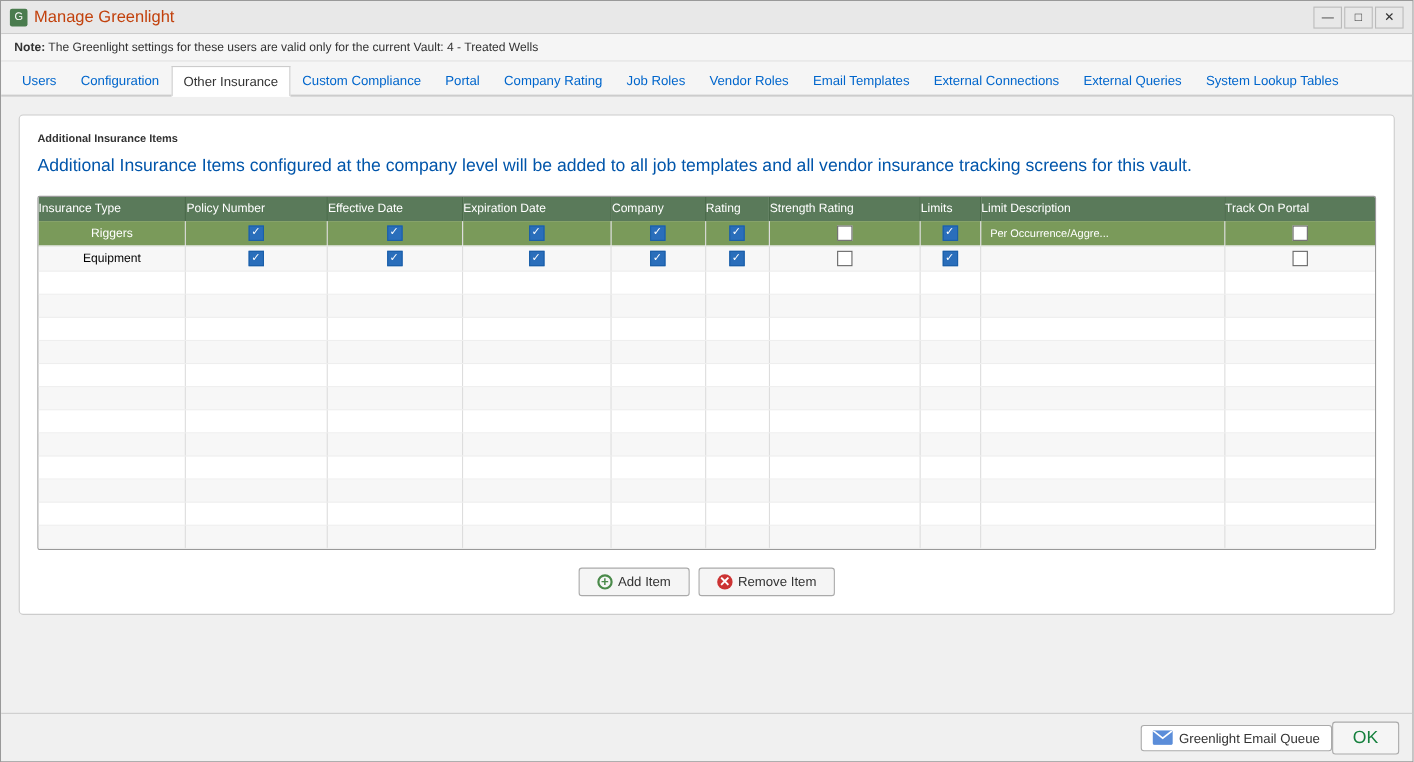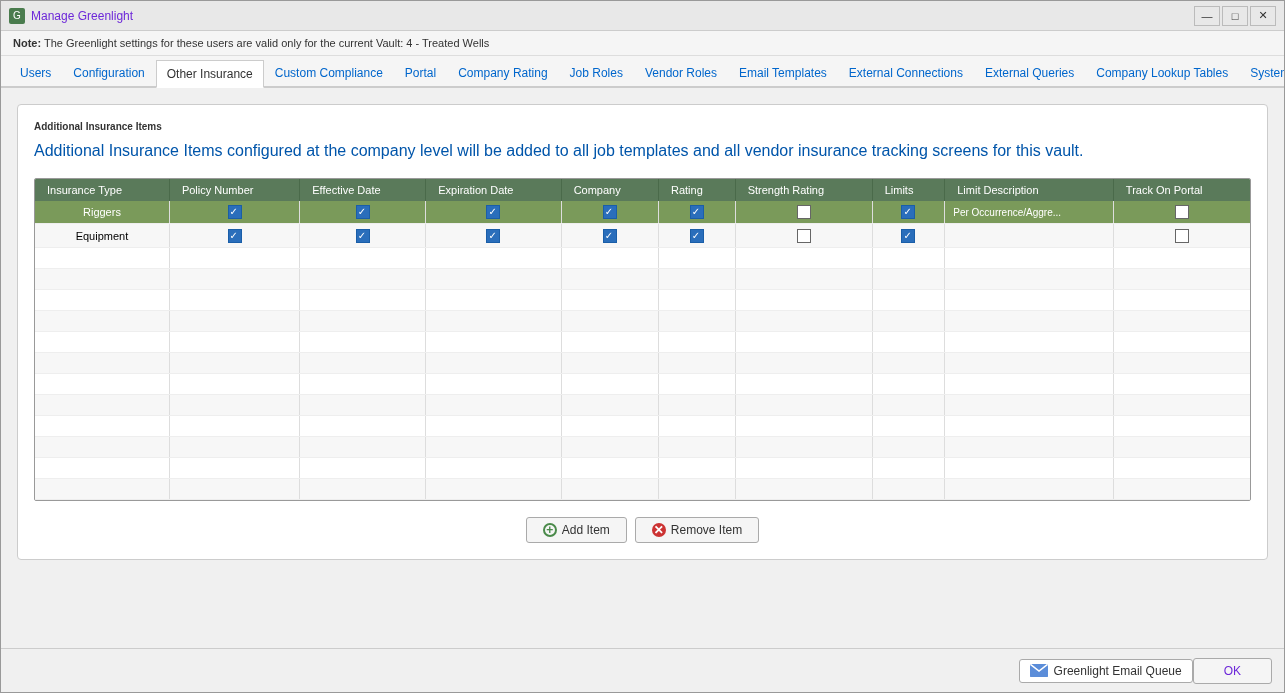--- a/index.html
+++ b/index.html
@@ -32,22 +32,22 @@
       background: #4a7c4e;
       border-radius: 2px;
       display: flex;
       align-items: center;
       justify-content: center;
       color: white;
       font-size: 10px;
     }
     .title-bar-title {
       flex: 1;
-      font-size: 12px;
-      color: #6d28d9;
+      font-size: 15px;
+      color: #c2410c;
     }
     .title-bar-controls {
       display: flex;
       gap: 2px;
     }
     .title-bar-btn {
       width: 26px;
       height: 20px;
       background: #e8e8e8;
       border: 1px solid #bbb;
@@ -145,21 +145,21 @@
       border-collapse: collapse;
       font-size: 11px;
     }
 
     .insurance-table thead tr {
       background: #5a7a5a;
       color: white;
     }
 
     .insurance-table thead th {
-      padding: 5px 12px;
+      padding: 5px 0;
       text-align: left;
       font-weight: normal;
       border-right: 1px solid #4a6a4a;
       white-space: nowrap;
     }
 
     .insurance-table thead th:last-child {
       border-right: none;
     }
 
@@ -292,24 +292,24 @@
       color: #333;
       display: flex;
       align-items: center;
       gap: 6px;
     }
 
     .ok-btn {
       border: 1px solid #aaa;
       border-radius: 3px;
       background: #f5f5f5;
-      padding: 5px 30px;
+      padding: 5px 18px;
       cursor: pointer;
-      font-size: 12px;
-      color: #6d28d9;
+      font-size: 16px;
+      color: #15803d;
     }
   </style>
 </head>
 <body>
 
 <div class="title-bar">
   <div class="title-bar-icon">
     <span>G</span>
   </div>
   <span class="title-bar-title">Manage Greenlight</span>
@@ -330,21 +330,20 @@
     <div class="tab">Configuration</div>
     <div class="tab active">Other Insurance</div>
     <div class="tab">Custom Compliance</div>
     <div class="tab">Portal</div>
     <div class="tab">Company Rating</div>
     <div class="tab">Job Roles</div>
     <div class="tab">Vendor Roles</div>
     <div class="tab">Email Templates</div>
     <div class="tab">External Connections</div>
     <div class="tab">External Queries</div>
-    <div class="tab">Company Lookup Tables</div>
     <div class="tab">System Lookup Tables</div>
   </div>
 
 <div class="main-content">
   <div class="section-box">
     <div class="section-title">Additional Insurance Items</div>
     <div class="section-description">Additional Insurance Items configured at the company level will be added to all job templates and all vendor insurance tracking screens for this vault.</div>
 
     <div class="insurance-table-wrapper">
       <table class="insurance-table">

